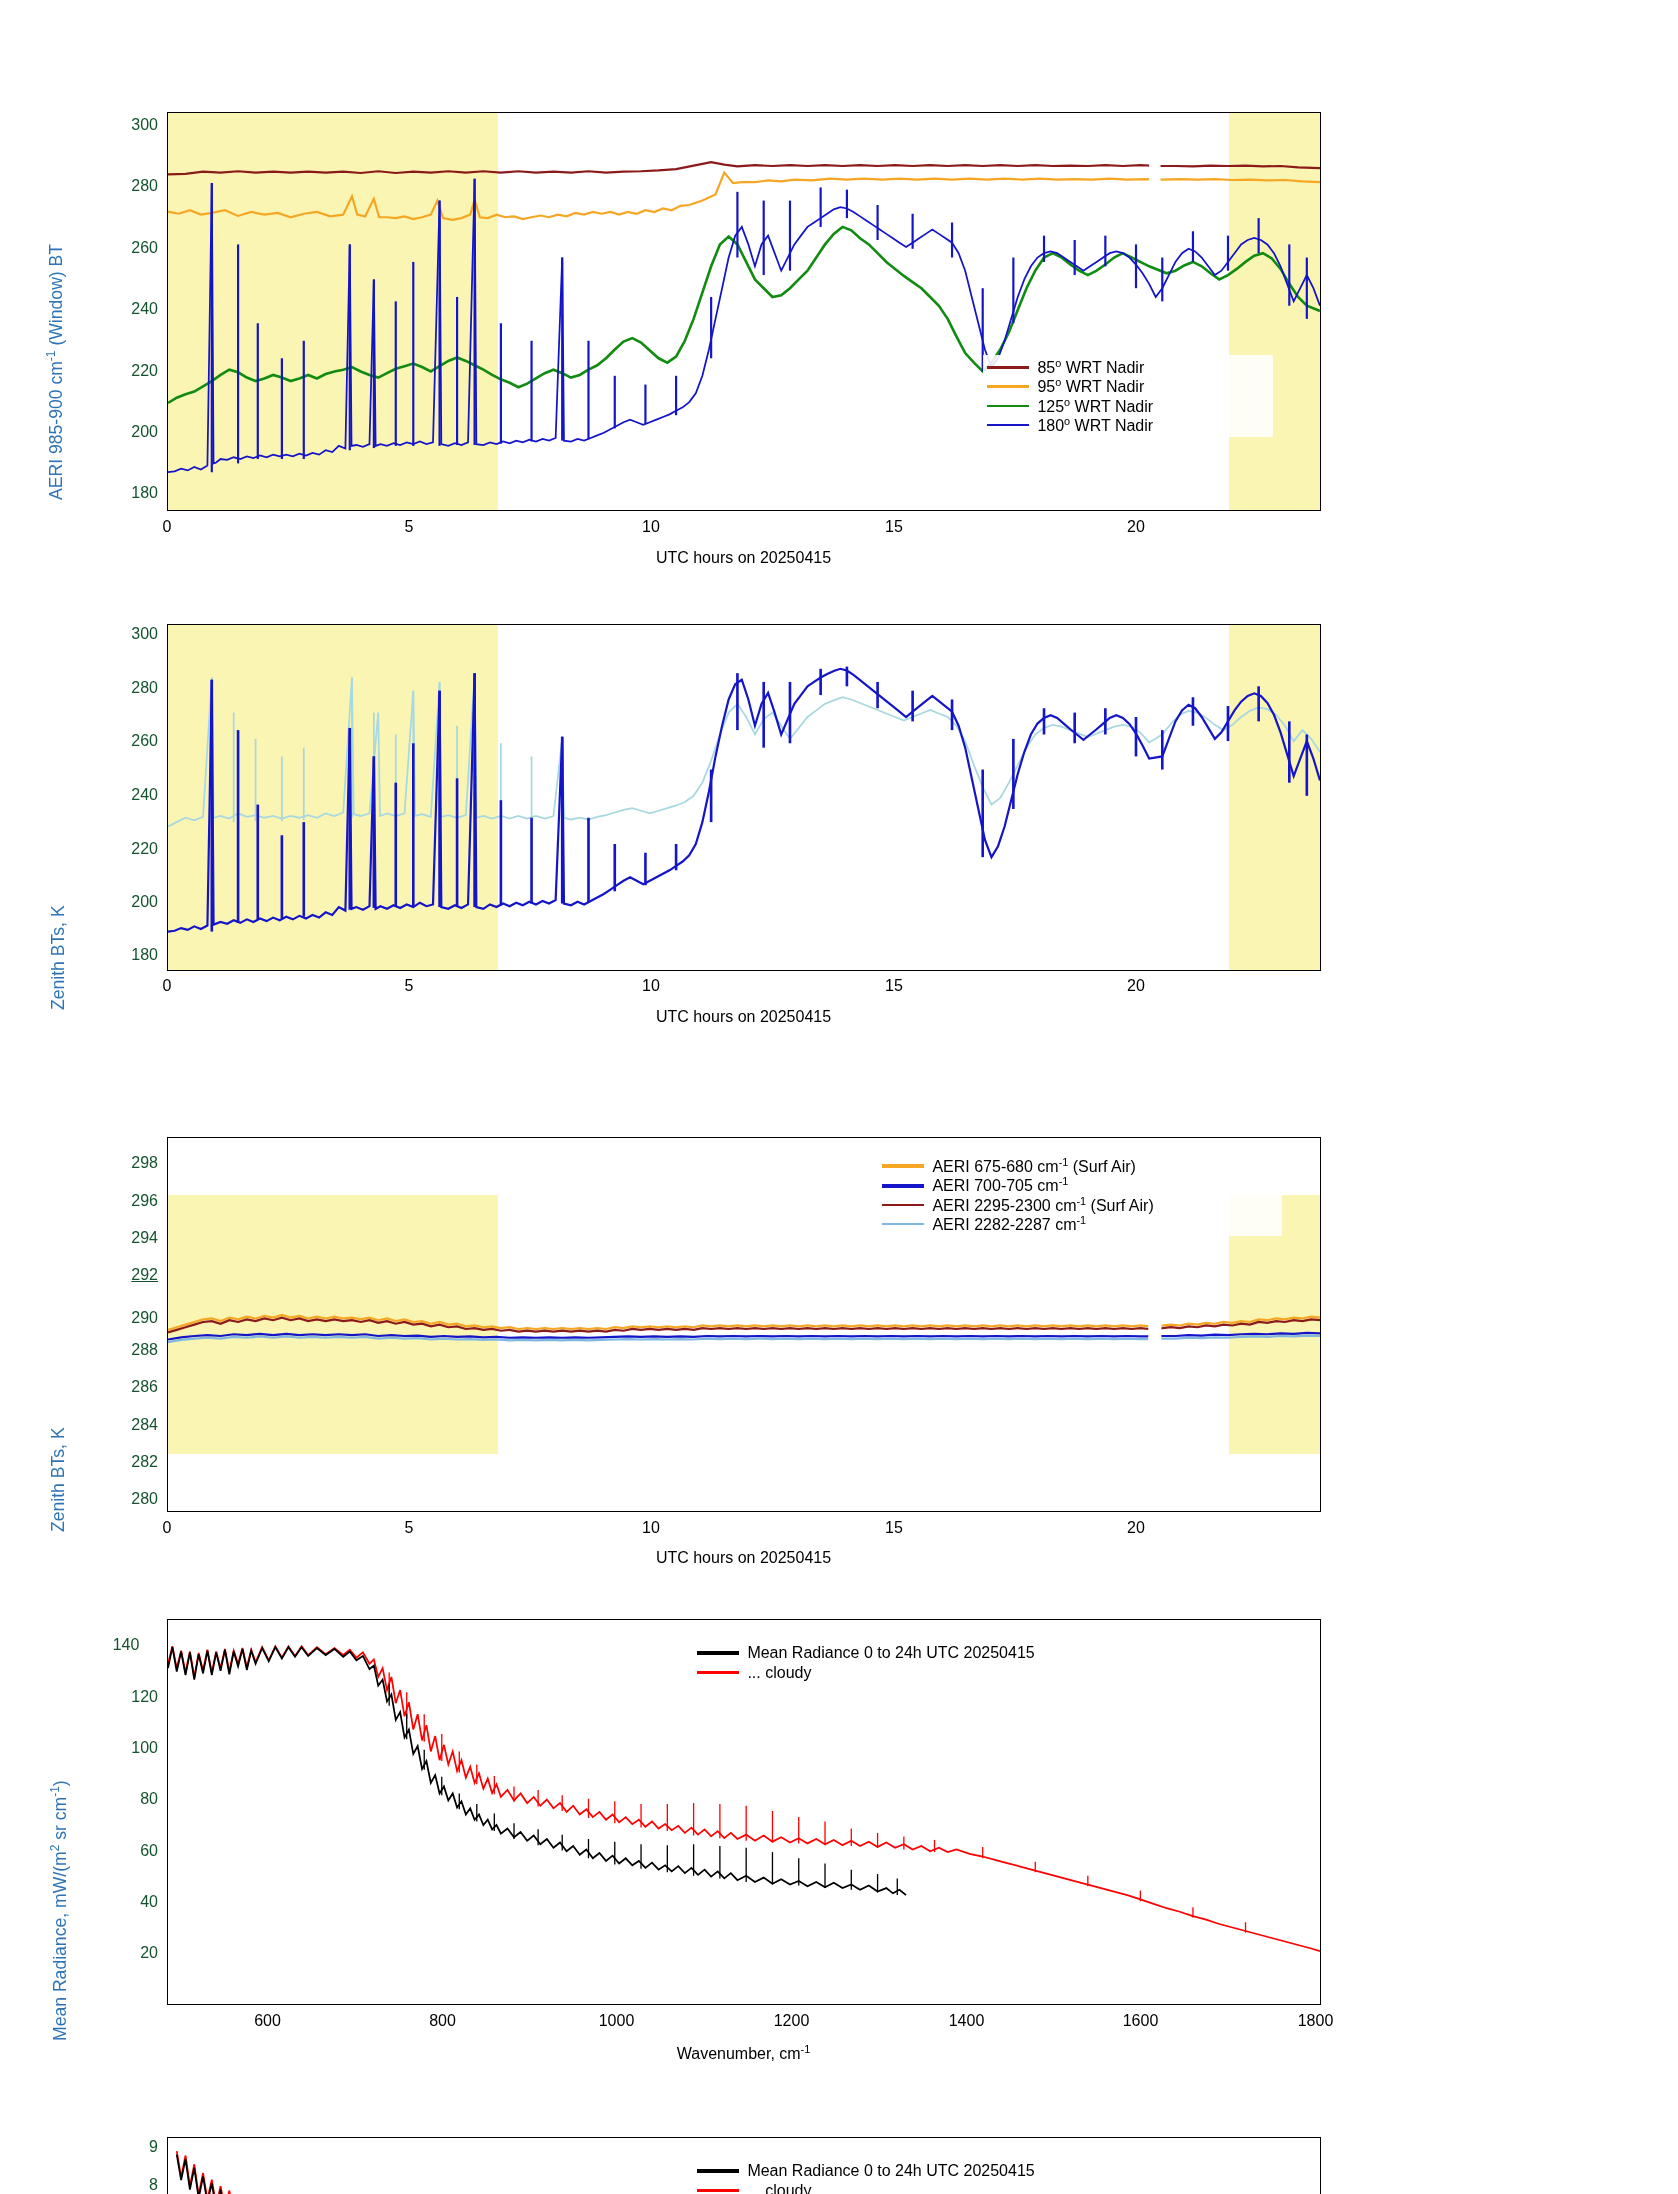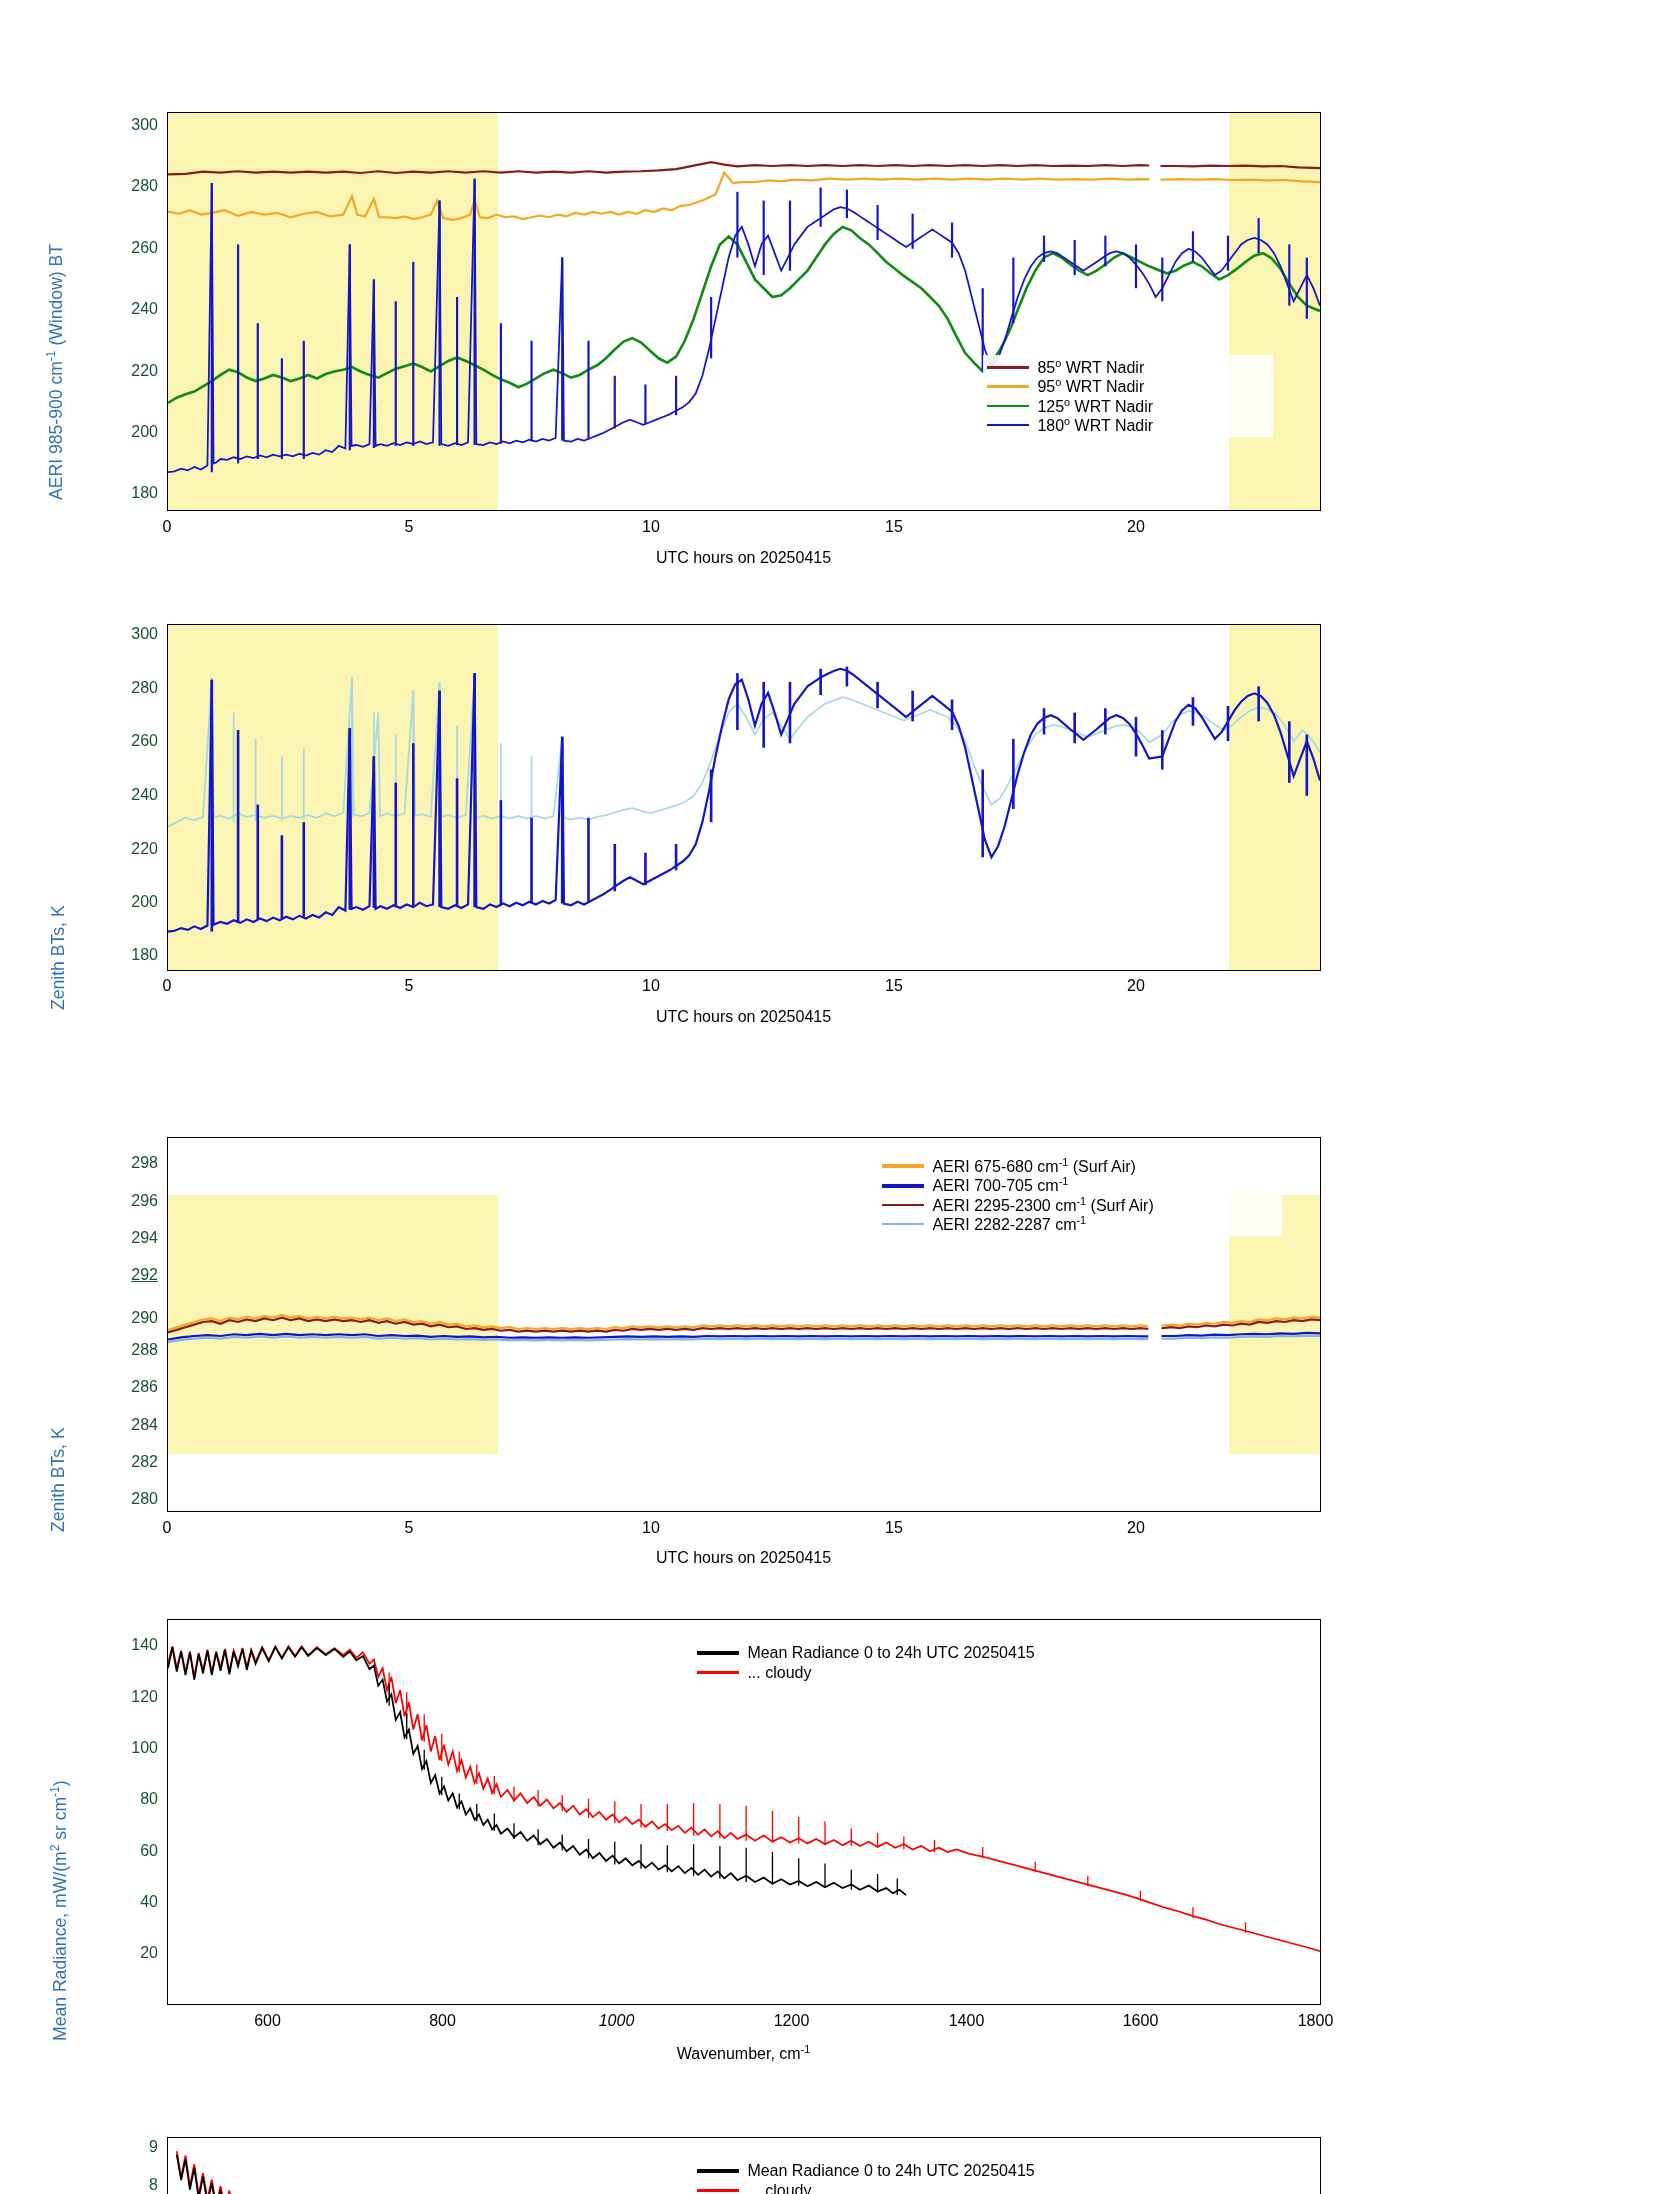--- a/index.html
+++ b/index.html
@@ -421,25 +421,25 @@
         </g>
       </svg>
     </div>
 
     <div class="ytick" style="left:110px; top:364px; width:48px;">20</div>
     <div class="ytick" style="left:110px; top:313px; width:48px;">40</div>
     <div class="ytick" style="left:110px; top:262px; width:48px;">60</div>
     <div class="ytick" style="left:110px; top:210px; width:48px;">80</div>
     <div class="ytick" style="left:94px; top:159px; width:64px;">100</div>
     <div class="ytick" style="left:94px; top:108px; width:64px;">120</div>
-    <div class="ytick" style="left:94px; top:56px; width:64px;">140</div>
+    <div class="ytick" style="left:94px; top:56px; width:64px;text-align:center;">140</div>
 
     <div class="xtick" style="left:237px; top:432px; width:61px;">600</div>
     <div class="xtick" style="left:412px; top:432px; width:61px;">800</div>
-    <div class="xtick" style="left:586px; top:432px; width:61px;font-style:italic;">1000</div>
+    <div class="xtick" style="left:586px; top:432px; width:61px;">1000</div>
     <div class="xtick" style="left:761px; top:432px; width:61px;">1200</div>
     <div class="xtick" style="left:936px; top:432px; width:61px;">1400</div>
     <div class="xtick" style="left:1110px; top:432px; width:61px;">1600</div>
     <div class="xtick" style="left:1285px; top:432px; width:61px;">1800</div>
 
     <div class="xlabel" style="left:612px; top:463px; width:263px;">
       <span>Wavenumber, cm</span><sup>-1</sup>
     </div>
 
     <div class="legend" style="left:693px; top:61px; width:496px;">

